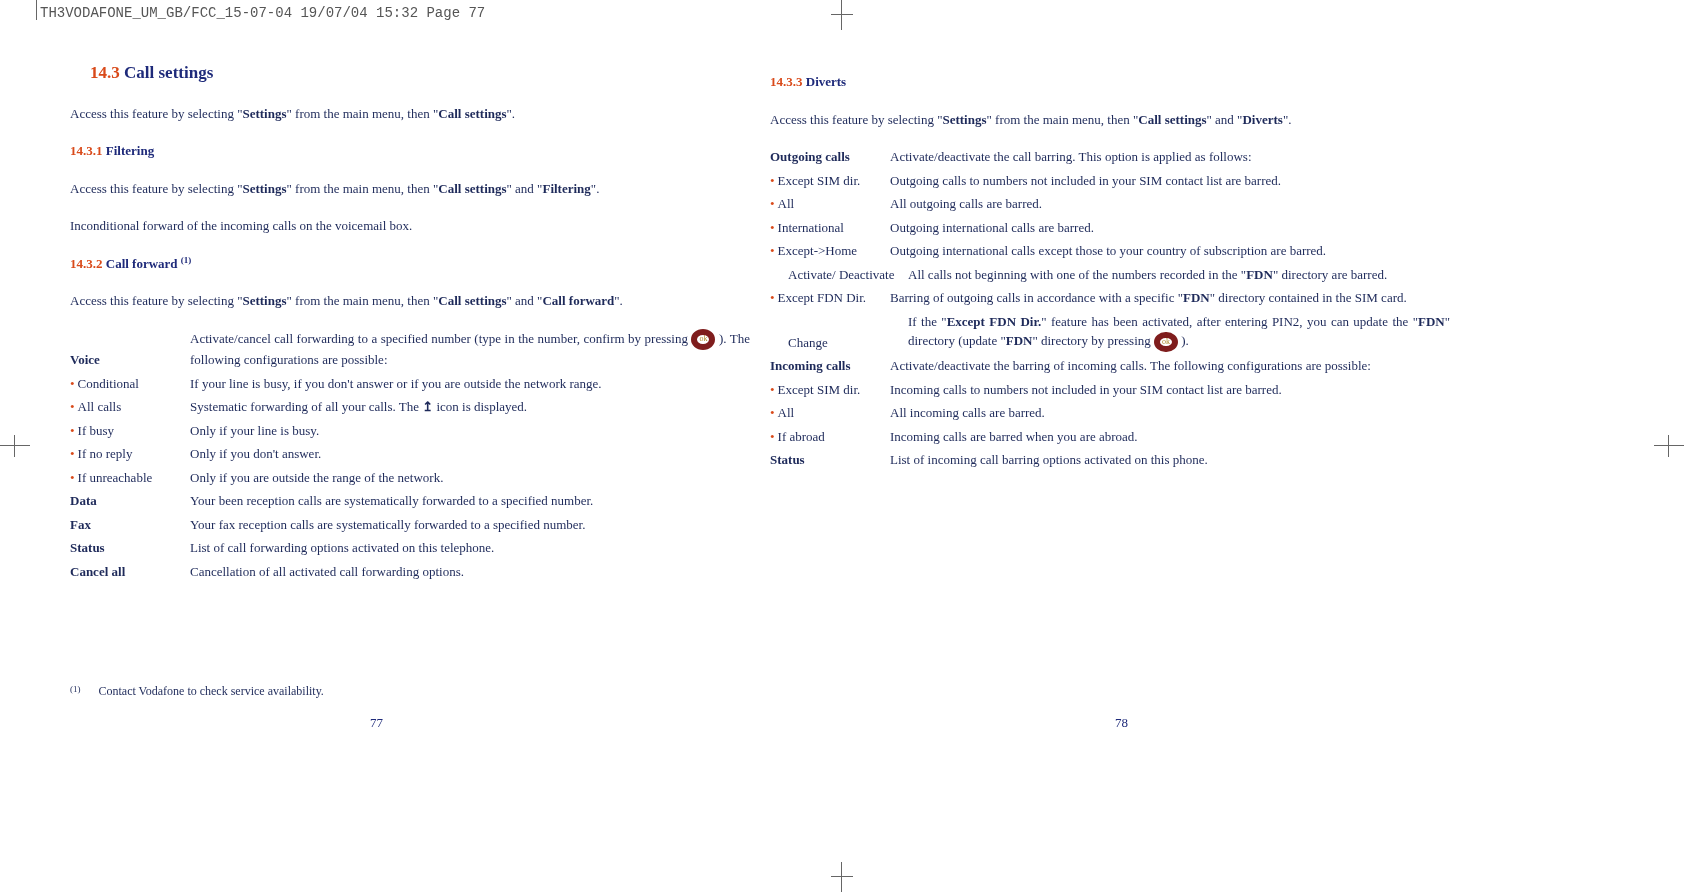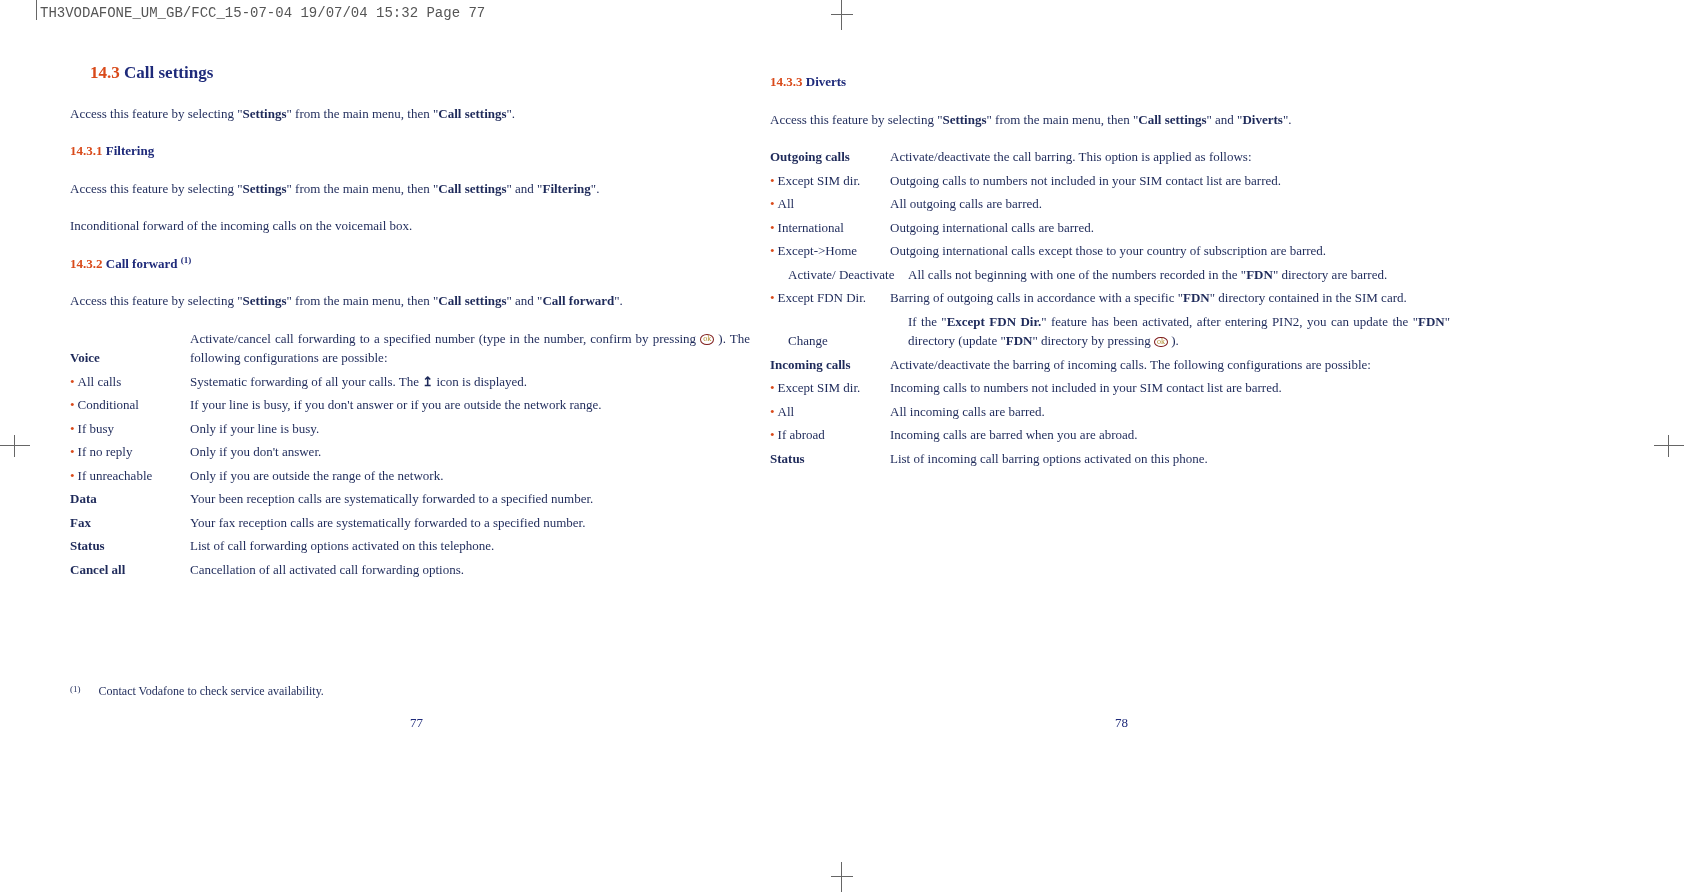--- a/index.html
+++ b/index.html
@@ -166,21 +166,21 @@
   }
   .term.bul {
     font-weight: normal;
   }
   .desc {
     flex: 1;
     text-align: justify;
   }
   .ok-icon {
     display: inline-block;
-    border: 1px solid #7f1d1d;
+    border: 6px solid #7f1d1d;
     border-radius: 50%;
     font-size: 8px;
     padding: 0 2px;
     color: #b08a2a;
     line-height: 1.1;
     vertical-align: middle;
   }
   .fwd-icon {
     font-weight: bold;
   }
@@ -201,21 +201,21 @@
     vertical-align: top;
   }
   .pagenum {
     position: absolute;
     top: 715px;
     font-size: 13px;
     color: #1e2a7a;
     text-align: center;
   }
   .pagenum-left {
-    left: 410px;
+    left: 370px;
   }
   .pagenum-right {
     left: 1115px;
   }
   b { font-weight: bold; }
 </style>
 </head>
 <body>
 
 <div class="vline"></div>
@@ -252,28 +252,28 @@
     <span>Access this feature by selecting "</span><b>Settings</b><span>" from the main menu, then "</span><b>Call settings</b><span>" and "</span><b>Call forward</b><span>".</span>
   </p>
 
   <div class="row">
     <div class="term">Voice</div>
     <div class="desc">
       <span>Activate/cancel call forwarding to a specified number (type in the number, confirm by pressing </span><span class="ok-icon">ok</span><span> ). The following configurations are possible:</span>
     </div>
   </div>
   <div class="row">
-    <div class="term bul"><span class="bullet">•</span><span>All calls</span></div>
-    <div class="desc">
-      <span>Systematic forwarding of all your calls. The </span><span class="fwd-icon">↥</span><span> icon is displayed.</span>
-    </div>
-  </div>
-  <div class="row">
     <div class="term bul"><span class="bullet">•</span><span>Conditional</span></div>
     <div class="desc">If your line is busy, if you don't answer or if you are outside the network range.</div>
+  </div>
+  <div class="row">
+    <div class="term bul"><span class="bullet">•</span><span>All calls</span></div>
+    <div class="desc">
+      <span>Systematic forwarding of all your calls. The </span><span class="fwd-icon">↥</span><span> icon is displayed.</span>
+    </div>
   </div>
   <div class="row">
     <div class="term bul"><span class="bullet">•</span><span>If busy</span></div>
     <div class="desc">Only if your line is busy.</div>
   </div>
   <div class="row">
     <div class="term bul"><span class="bullet">•</span><span>If no reply</span></div>
     <div class="desc">Only if you don't answer.</div>
   </div>
   <div class="row">

